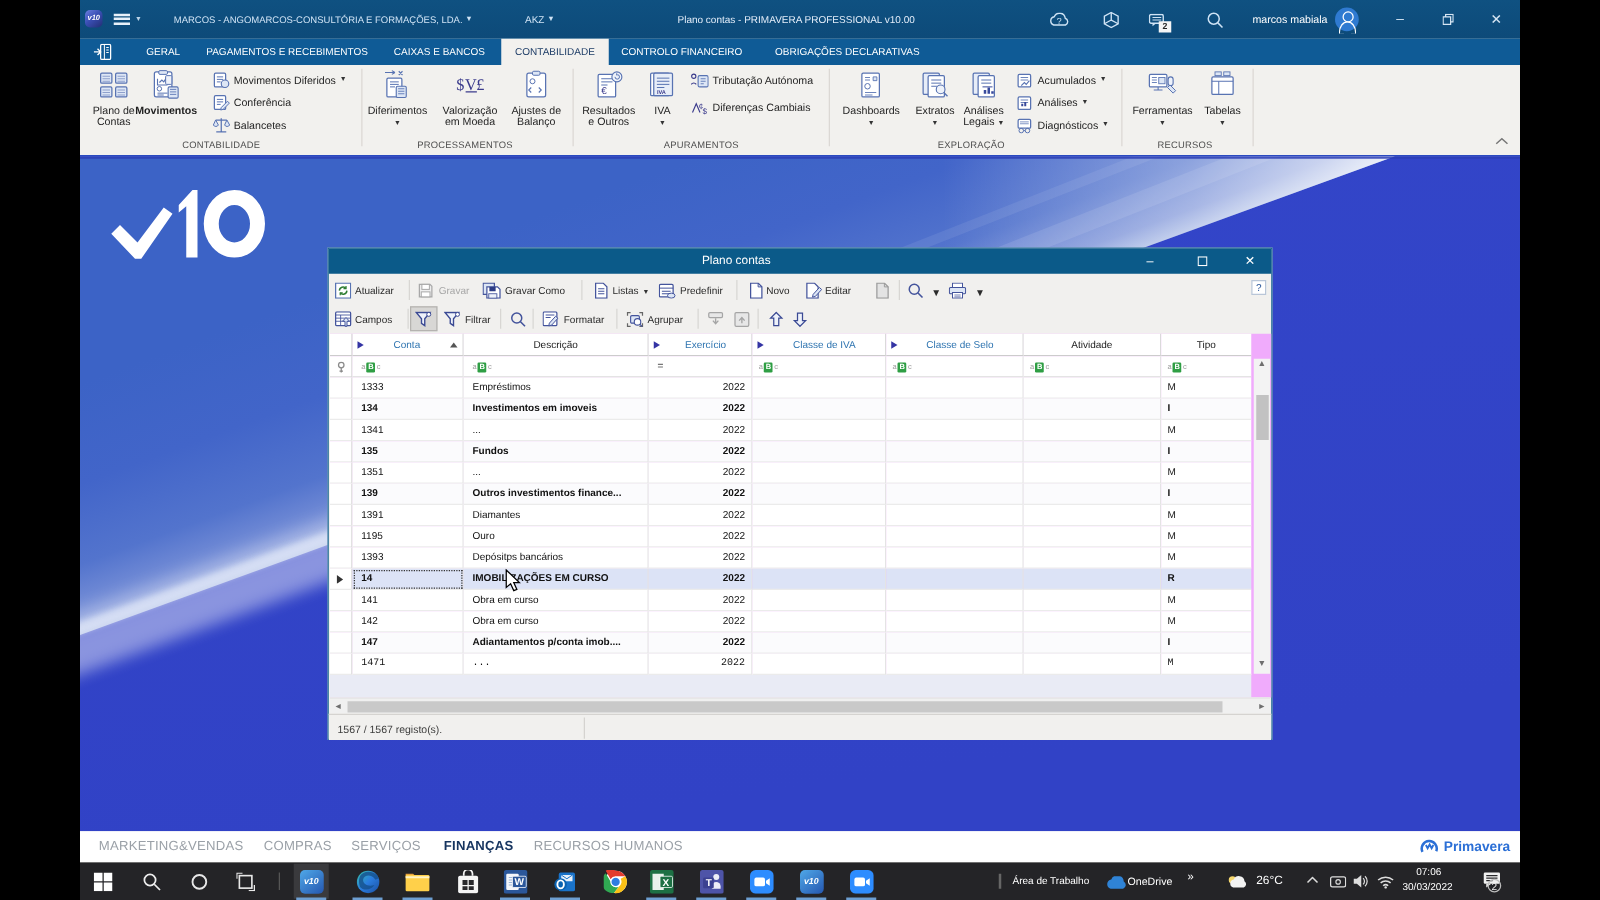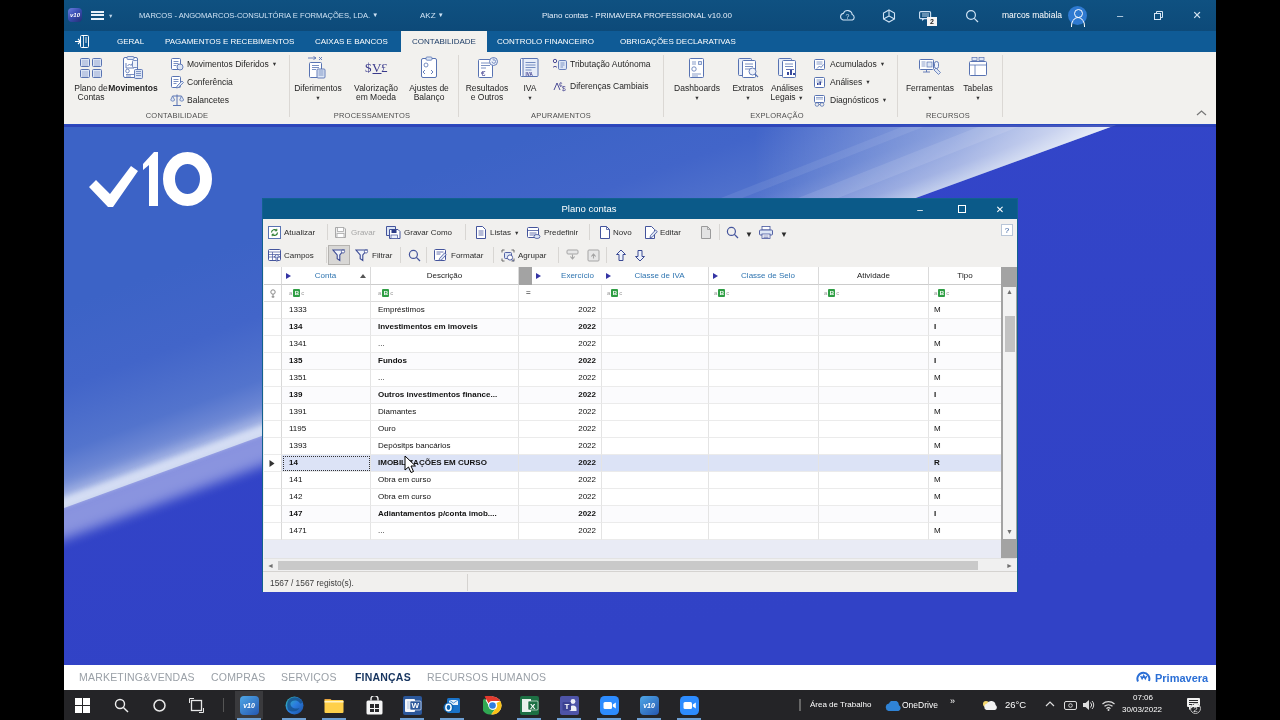--- a/index.html
+++ b/index.html
@@ -45,21 +45,21 @@
 
 #win { position:absolute; left:198px; top:73px; width:756px; height:394px; background:#f1f0ee; border:1px solid #12618f; font-size:8px; }
 #wtitle { position:absolute; left:0; top:0; width:754px; height:20px; background:#0b5a89; color:#fff; font-size:9.5px; }
 #wtitle .txt { position:absolute; left:226px; top:4px; width:200px; text-align:center; }
 .wbtn { position:absolute; top:0px; width:28px; height:20px; color:#fff; font-size:10px; display:flex; align-items:center; justify-content:center; }
 .ti { position:absolute; font-size:8px; color:#2b2b2b; white-space:nowrap; }
 .tsep { position:absolute; width:1px; height:16px; background:#d8d6d3; }
 .tgray { color:#a6a6a6; }
 
 
-#grid { position:absolute; left:1px; top:68px; width:753px; height:291px; background:#a3a3a3; font-size:8px; }
+#grid { position:absolute; left:1px; top:68px; width:753px; height:291px; background:#f0abfc; font-size:8px; }
 .hdr { position:absolute; top:0; height:18px; border-right:1px solid #dadada; border-bottom:1px solid #cccccc; display:flex; align-items:center; background:#fff; }
 .hdr .lbl { flex:1; text-align:center; }
 .hblue .lbl { color:#2e74b0; }
 .hblk .lbl { color:#1a1a1a; }
 .htri { width:0; height:0; border-left:5px solid #3434a4; border-top:3.5px solid transparent; border-bottom:3.5px solid transparent; margin-left:4px; }
 .sortup { width:0; height:0; border-bottom:4px solid #555; border-left:3.5px solid transparent; border-right:3.5px solid transparent; margin-right:4px; }
 .r { position:absolute; left:0; width:737px; height:17px; }
 .c { position:absolute; top:0; height:17px; line-height:16px; border-right:1px solid #e4e4e4; border-bottom:1px solid #ebebeb; background:#fff; overflow:hidden; color:#111; }
 .c0{left:0;width:18px;border-right:1px solid #d8d8d8;}
 .c1{left:18px;width:89px;padding-left:7px;}
@@ -573,21 +573,21 @@
       </div>
       <div id="grid">
       <div class="hdr hblue" style="left:18px;width:89px;">
               <div class="htri"></div>
               <div class="lbl">Conta</div>
               <div class="sortup"></div>
             </div>
       <div class="hdr hblk" style="left:107px;width:148px;">
               <div class="lbl">Descrição</div>
             </div>
-      <div class="hdr hblue" style="left:268px;width:83px;">
+      <div class="hdr hblue" style="left:255px;width:83px;">
               <div class="htri"></div>
               <div class="lbl">Exercício</div>
             </div>
       <div class="hdr hblue" style="left:338px;width:107px;">
               <div class="htri"></div>
               <div class="lbl">Classe de IVA</div>
             </div>
       <div class="hdr hblue" style="left:445px;width:110px;">
               <div class="htri"></div>
               <div class="lbl">Classe de Selo</div>
@@ -741,21 +741,21 @@
       <div class="r rb" style="top:239px;">
         <div class="c c0" style="background:#fff;"></div>
         <div class="c c1">147</div>
         <div class="c c2">Adiantamentos p/conta imob....</div>
         <div class="c c3">2022</div>
         <div class="c c4"></div>
         <div class="c c5"></div>
         <div class="c c6"></div>
         <div class="c c7">I</div>
       </div>
-      <div class="r " style="top:256px;">
+      <div class="r " style="top:256px;font-family:Liberation Mono, monospace;">
         <div class="c c0" style="background:#fff;"></div>
         <div class="c c1">1471</div>
         <div class="c c2">...</div>
         <div class="c c3">2022</div>
         <div class="c c4"></div>
         <div class="c c5"></div>
         <div class="c c6"></div>
         <div class="c c7">M</div>
       </div>
       <div style="position:absolute;left:0;top:273px;width:737px;height:18px;background:#e9ebf5;"></div>

